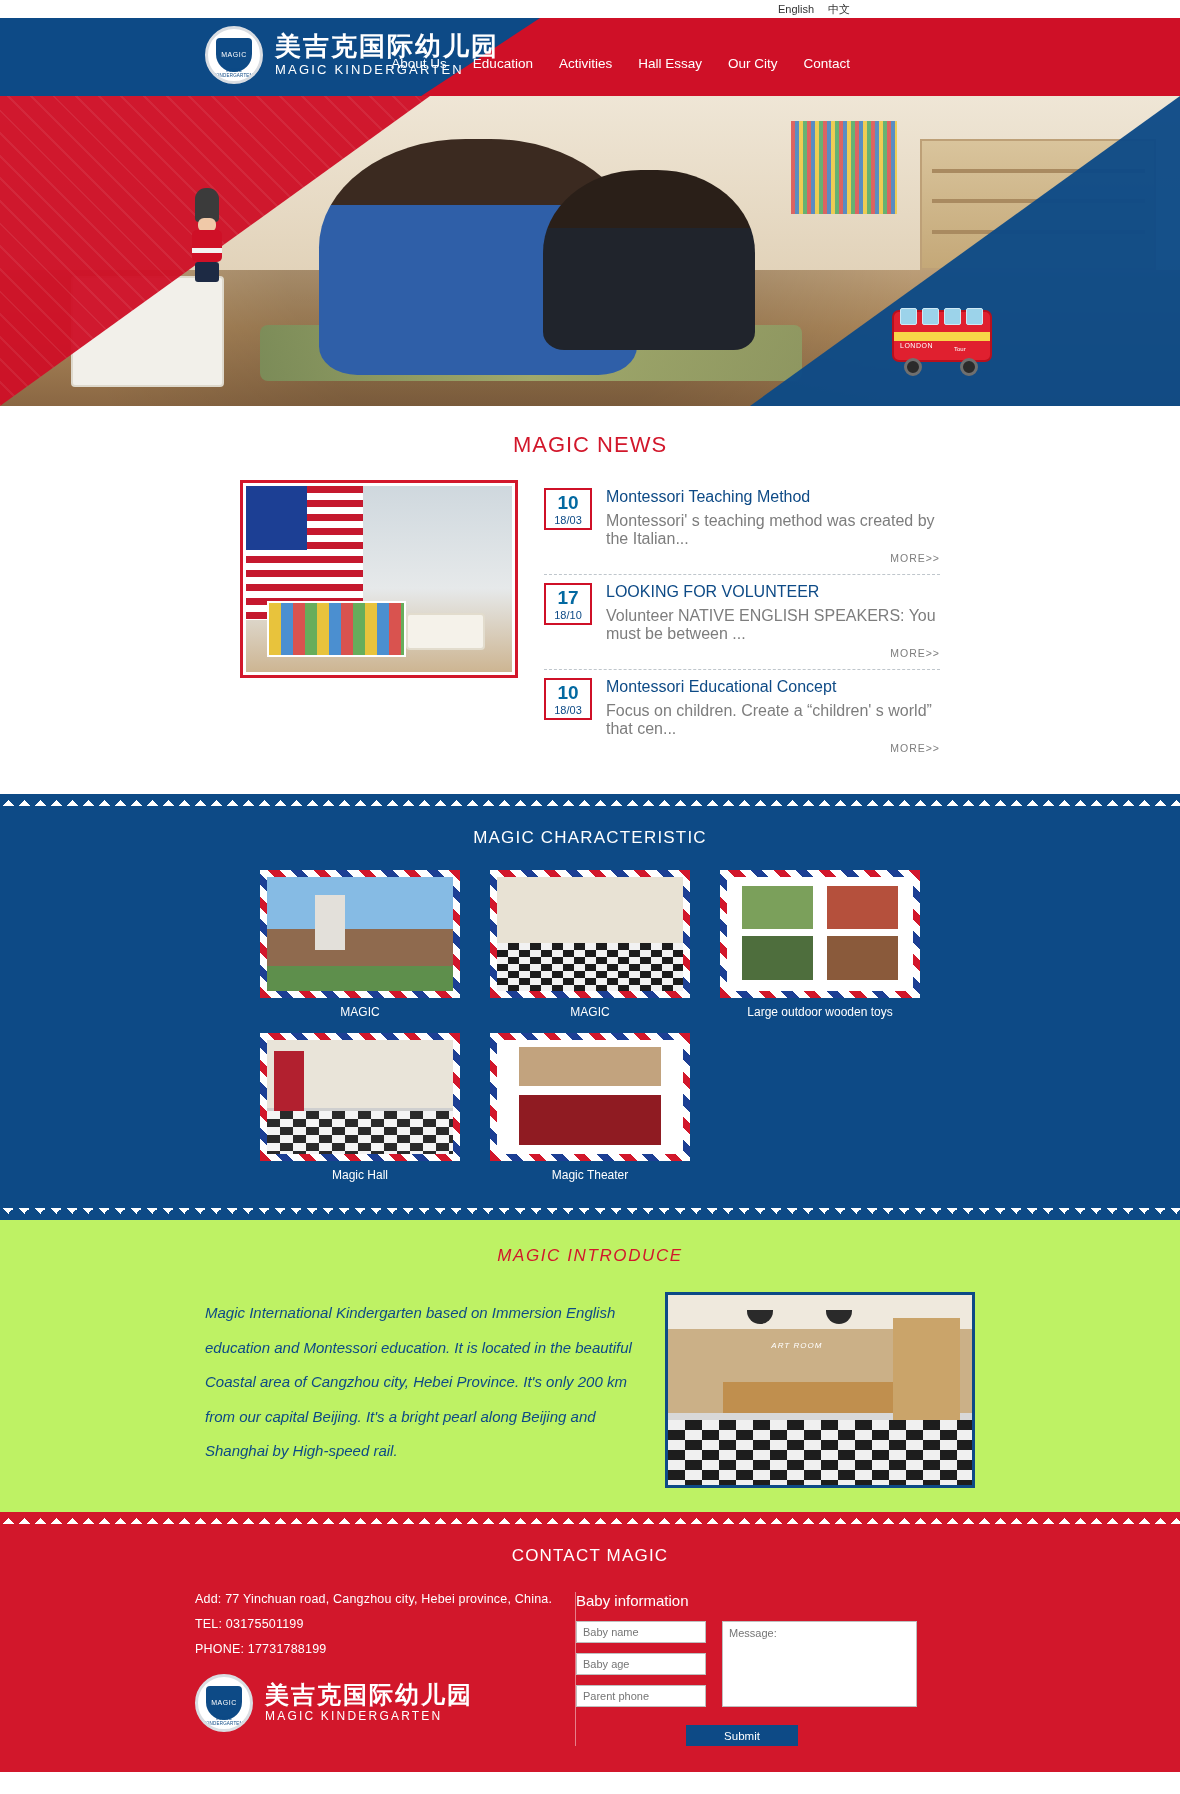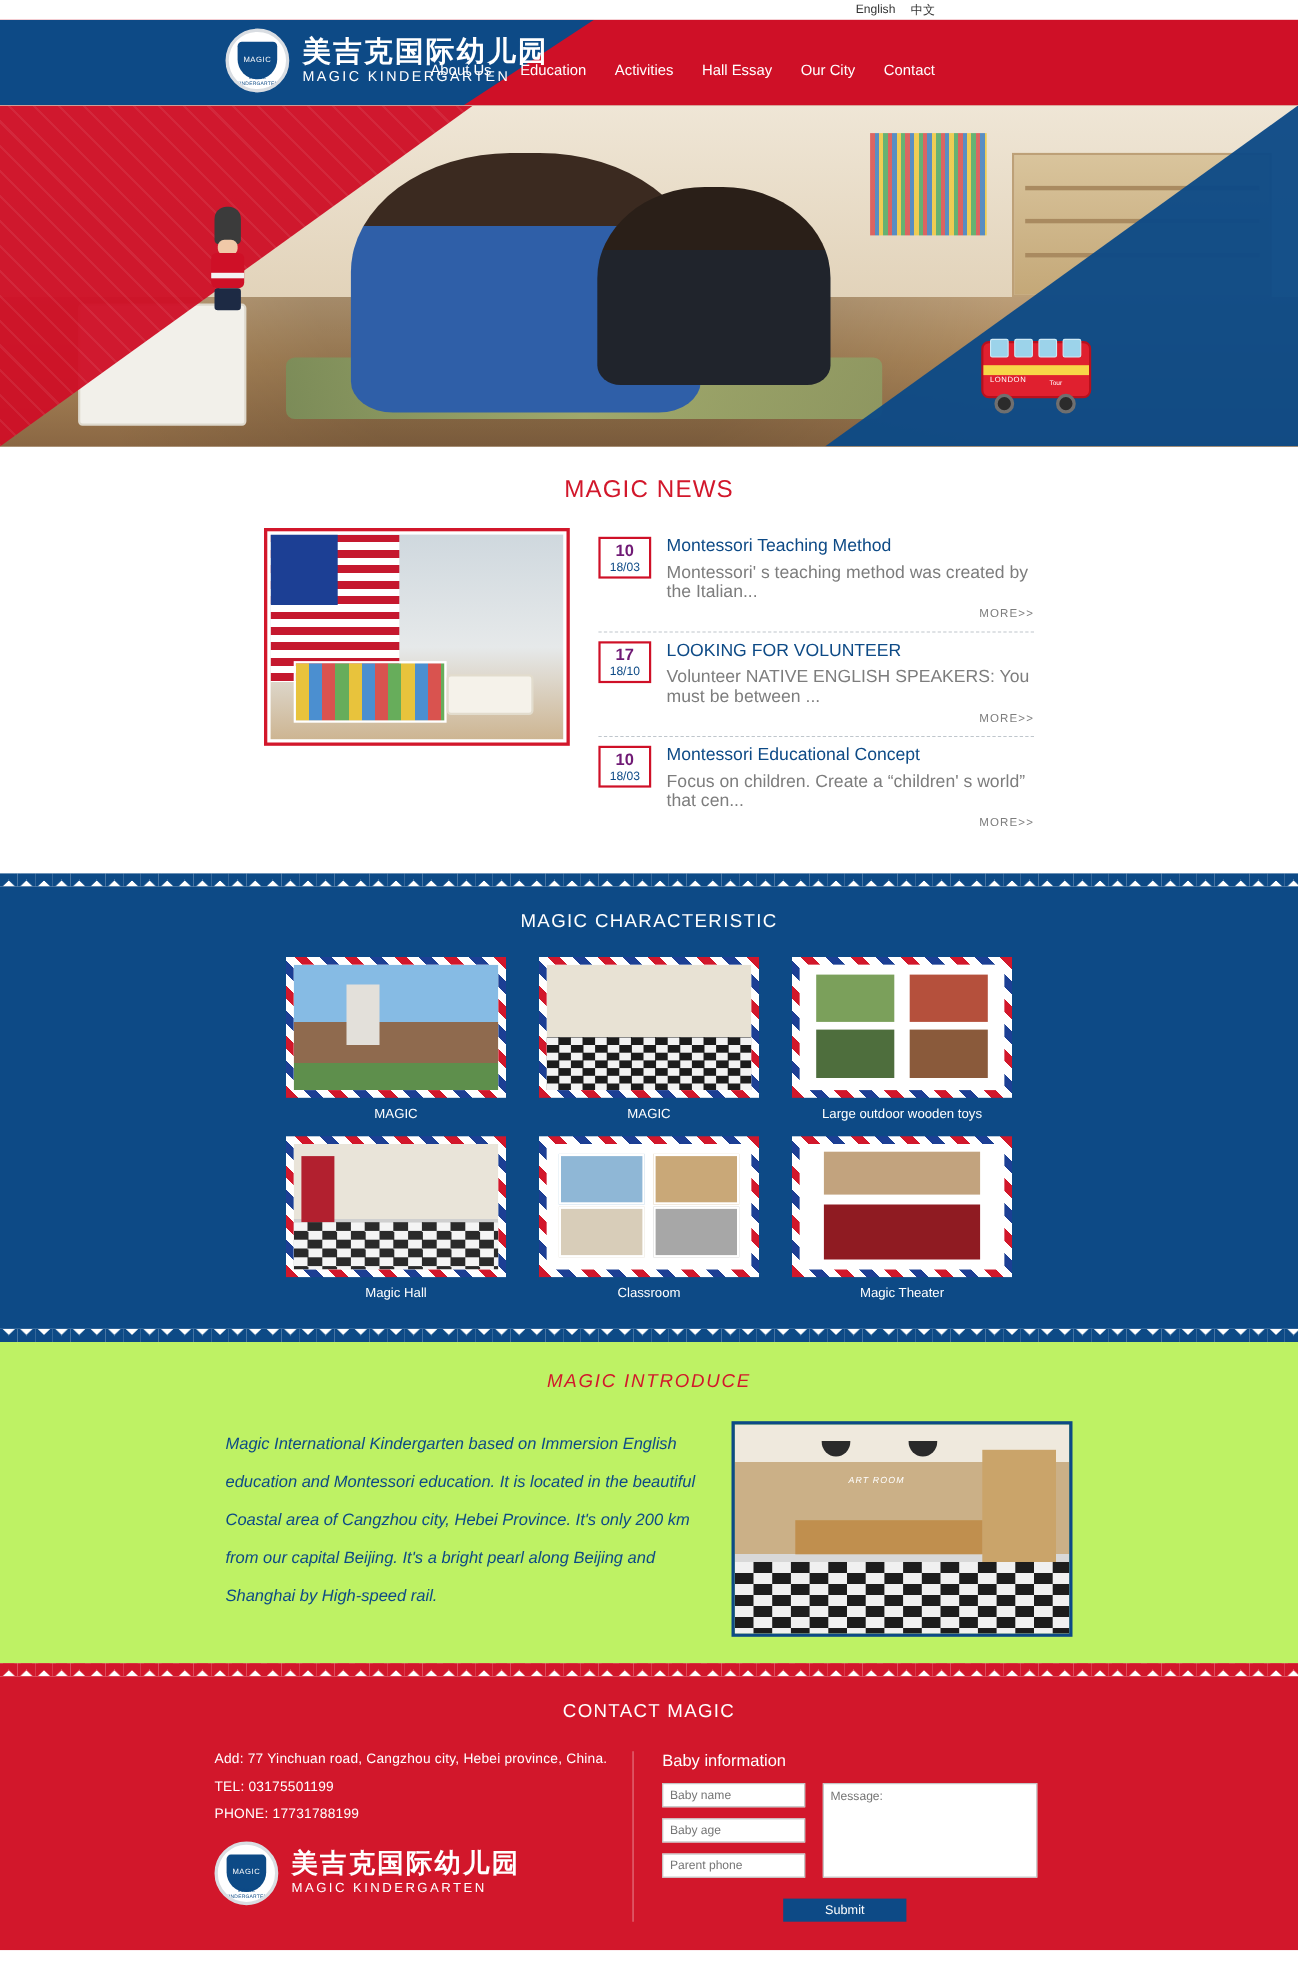--- a/index.html
+++ b/index.html
@@ -237,21 +237,21 @@
     padding: 8px 0 10px;
     border-bottom: 1px dashed #bfc6cc;
   }
   .news-item:last-child { border-bottom: none; }
   .news-date {
     width: 48px; flex: 0 0 48px;
     border: 2px solid #cf1027;
     text-align: center;
     padding: 3px 0 2px;
   }
-  .news-date .d { font-size: 15px; color: #701a75; font-weight: bold; line-height: 1; }
+  .news-date .d { font-size: 19px; color: #0369a1; font-weight: bold; line-height: 1; }
   .news-date .m { font-size: 11px; color: #0d4a86; margin-top: 2px; }
   .news-body { flex: 1 1 auto; }
   .news-body h3 {
     font-size: 16px; color: #0d4a86; font-weight: normal; margin-bottom: 6px;
   }
   .news-body p { font-size: 16px; color: #7d7d7d; }
   .news-more {
     text-align: right; font-size: 10.5px; color: #7d7d7d; margin-top: 4px; letter-spacing: 1px;
   }
 
@@ -396,21 +396,21 @@
     display: flex; 
   }
   .contact-left { width: 380px; }
   .contact-left .line { font-size: 12.5px; margin-bottom: 11px; letter-spacing: .2px; }
   .contact-left .line.addr { padding-left: 0; }
   .contact-logo {
     display: flex; align-items: center; gap: 12px; margin-top: 18px;
   }
   .contact-logo .logo-text .cn { font-size: 24px; }
   .contact-logo .logo-text .en { font-size: 12px; }
-  .contact-right { flex: 1 1 auto; border-left: 1px solid rgba(255,255,255,.45); padding-left: 26px; }
+  .contact-right { flex: 1 1 auto; border-left: 1px solid rgba(255,255,255,.45); }
   .contact-right h3 { font-size: 15px; font-weight: normal; margin-bottom: 12px; }
   .form-row { display: flex; gap: 16px; }
   .form-col-left { width: 130px; display: flex; flex-direction: column; gap: 10px; }
   .form-col-left input {
     height: 22px; border: 1px solid #bfbfbf; background: #fff;
     font-size: 11px; padding: 0 6px; color: #333;
     font-family: "Liberation Sans", sans-serif;
   }
   .form-col-right textarea {
     width: 195px; height: 86px; border: 1px solid #bfbfbf; background: #fff;
@@ -591,33 +591,20 @@
 
       <div class="stamp">
         <div class="stamp-frame">
           <div class="stamp-inner">
               <div class="ph ph-hall"></div>
             </div>
         </div>
         <div class="stamp-caption">Magic Hall</div>
       </div>
 
-      <div class="stamp">
-        <div class="stamp-frame">
-          <div class="stamp-inner">
-              <div class="ph ph-class">
-                <i></i>
-                <i></i>
-                <i></i>
-                <i></i>
-              </div>
-            </div>
-        </div>
-        <div class="stamp-caption">Classroom</div>
-      </div>
 
       <div class="stamp">
         <div class="stamp-frame">
           <div class="stamp-inner">
               <div class="ph ph-theater">
                 <i></i>
                 <i></i>
               </div>
             </div>
         </div>

